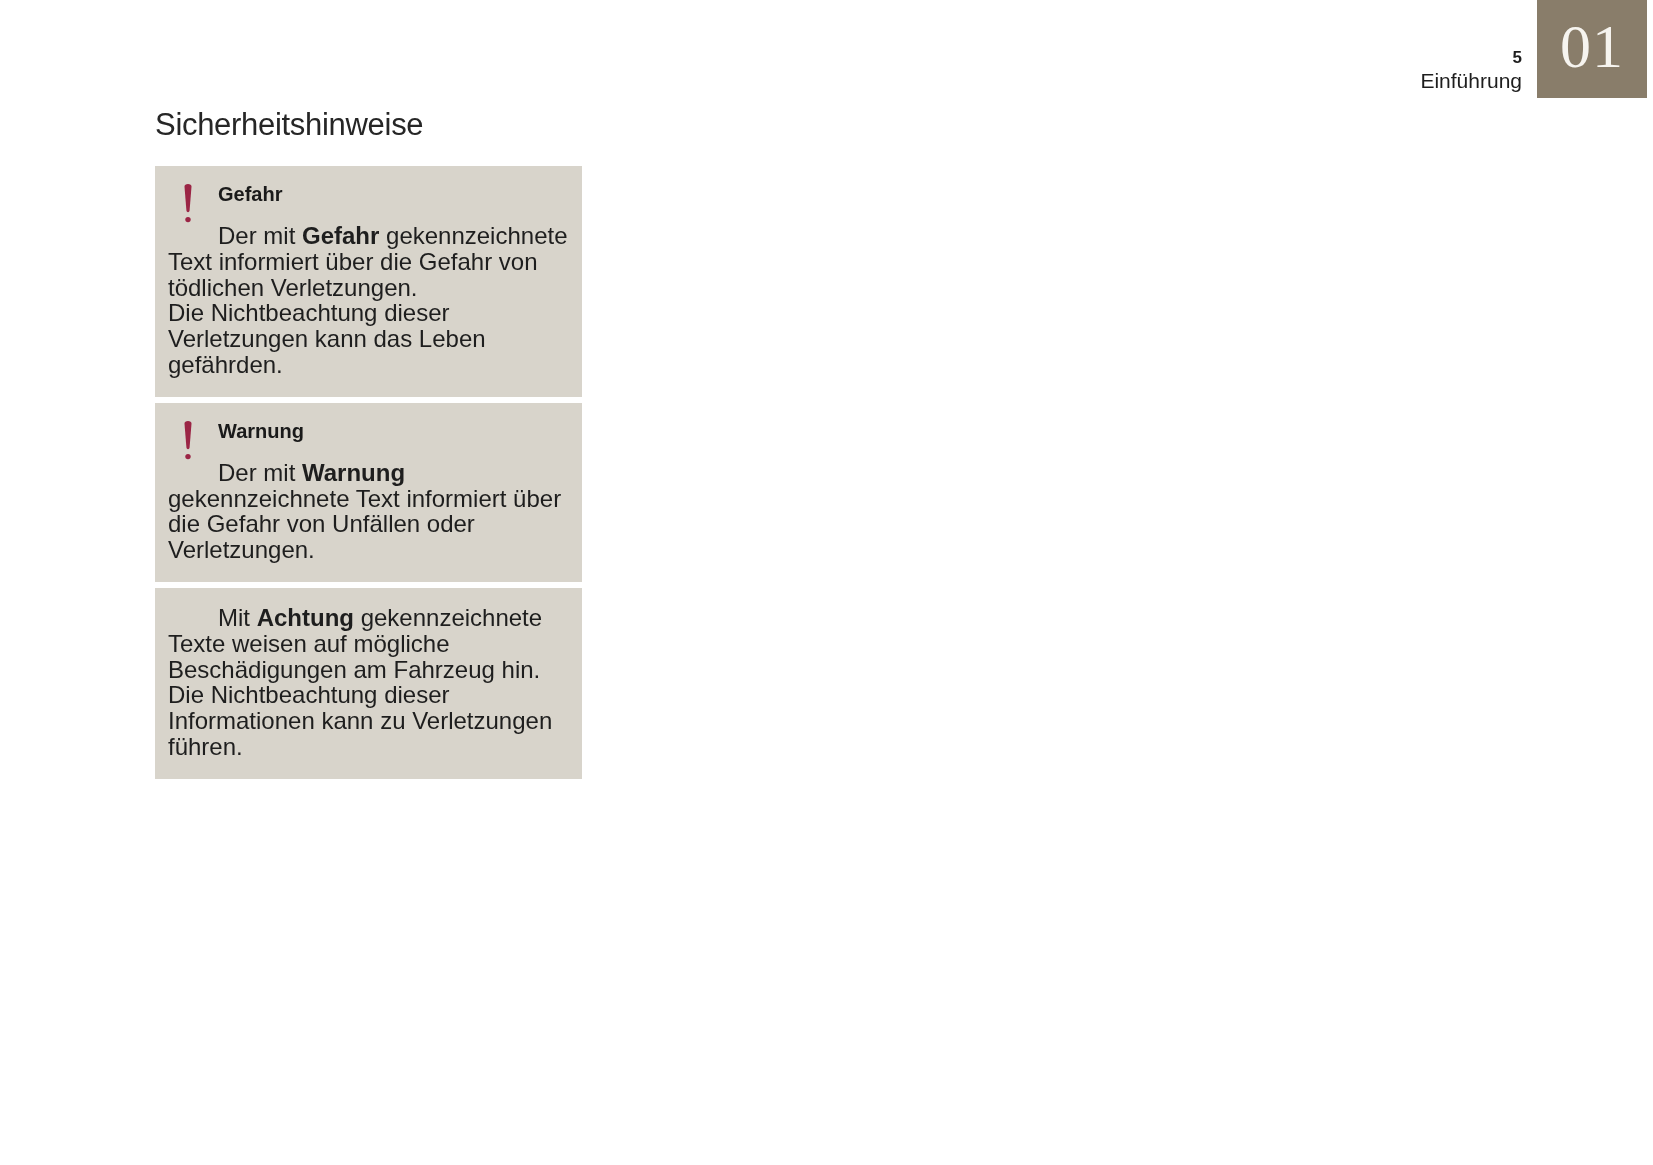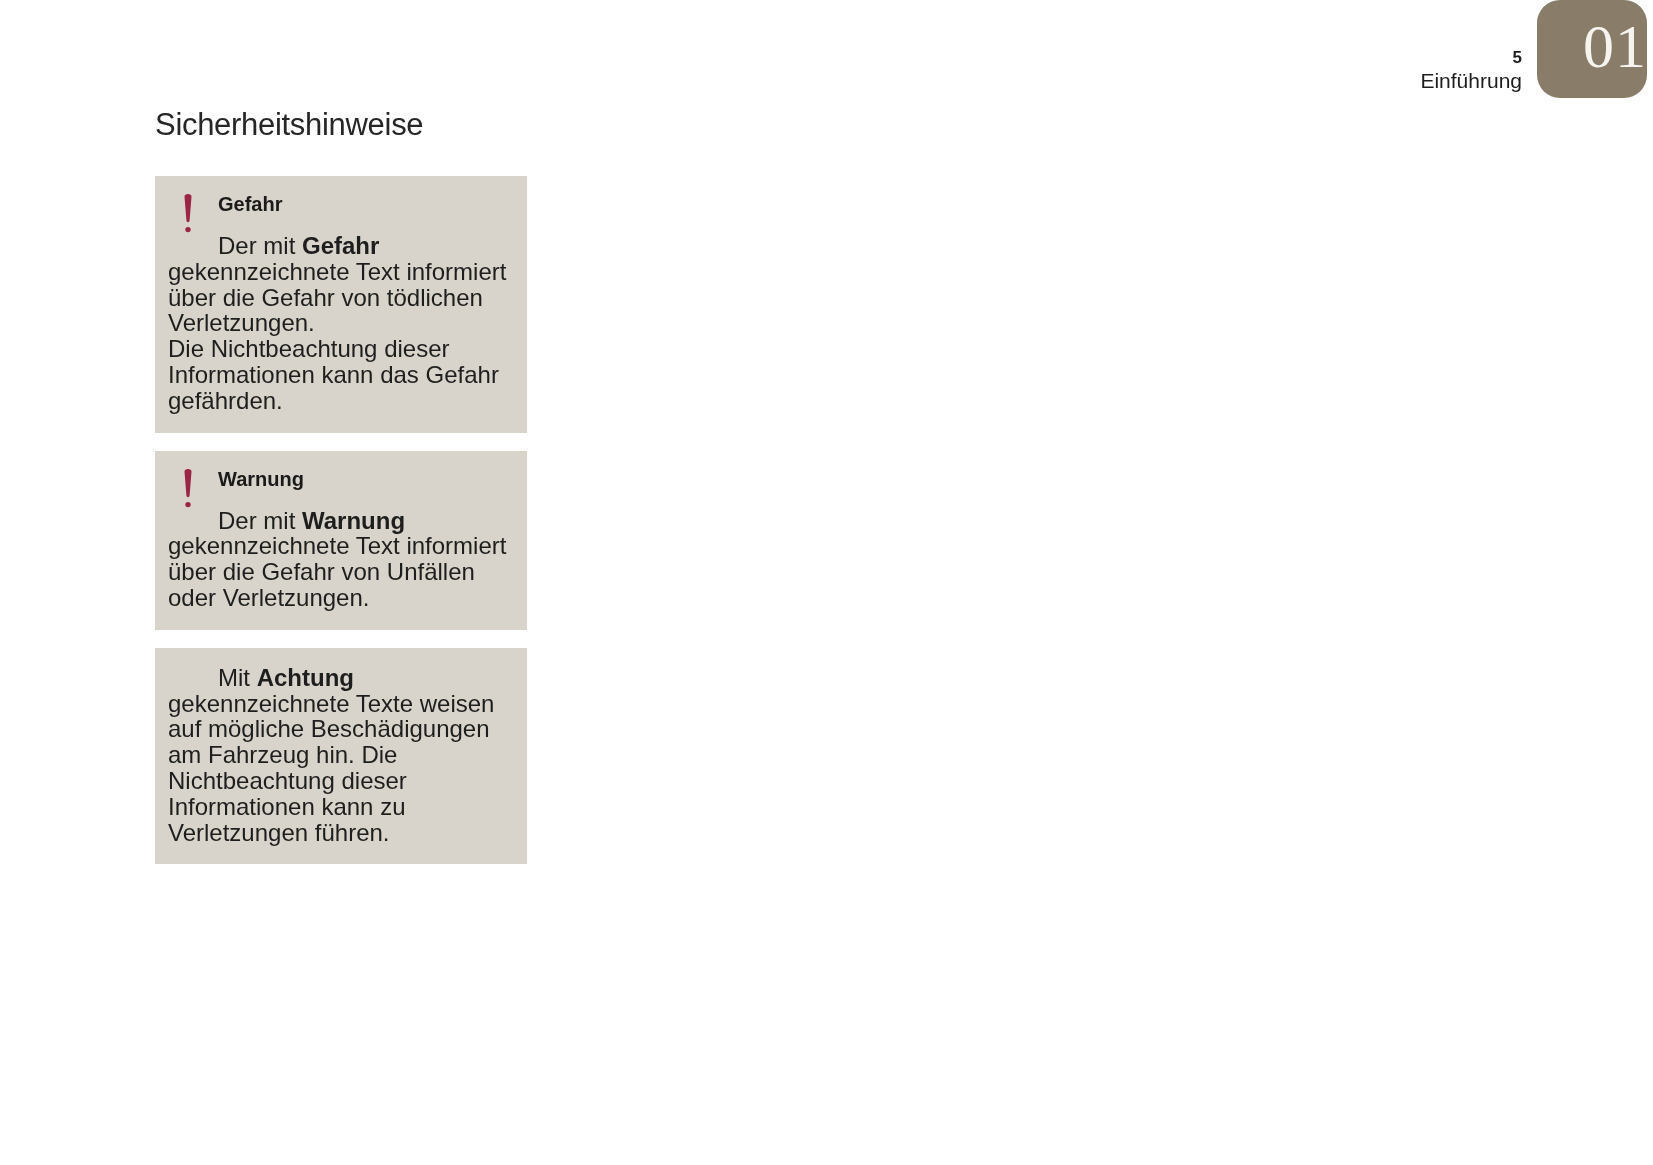--- a/index.html
+++ b/index.html
@@ -18,21 +18,21 @@
     color:var(--text);
     overflow:hidden;
   }
 
   
   .chapter-tab{
     position:absolute;
     left:1537px; top:0;
     width:110px; height:98px;
     background:var(--chapter-tab-bg);
-    display:flex; align-items:center; justify-content:flex-end;border-radius:23px;
+    display:flex; align-items:center; justify-content:center;
   }
   .chapter-tab .num{
     font-family:"Liberation Serif", serif;
     font-size:62px;
     line-height:1;
     color:var(--tab-text);
     letter-spacing:1px;
     padding-bottom:6px;
   }
 
@@ -58,28 +58,28 @@
     position:absolute;
     left:155px; top:106px;
     width:427px;
   }
   .page-title{
     font-size:31px;
     font-weight:400;
     letter-spacing:-0.3px;
     color:#262626;
     line-height:38px;
-    margin-bottom:32px;
+    margin-bottom:22px;
   }
 
   .warnbox{
-    width:372px;
+    width:427px;
     background:var(--warning-box-bg);
     padding:17px 10px 19px 13px;
-    margin-bottom:18px;
+    margin-bottom:6px;
   }
   .warnbox .hd{
     position:relative;
     height:40px;
     padding-left:50px;
   }
   .warnbox .excl{
     position:absolute;
     left:16px; top:1px;
     width:8px; height:39px;
@@ -117,21 +117,21 @@
 
   <div class="warnbox">
     <div class="hd">
       <svg class="excl" viewBox="0 0 8 39" xmlns="http://www.w3.org/2000/svg">
         <path d="M4,0 C6.1,0 7.6,1.1 7.5,2.7 L5.6,26.2 C5.5,27.4 4.8,28.2 4,28.2 C3.2,28.2 2.5,27.4 2.4,26.2 L0.5,2.7 C0.4,1.1 1.9,0 4,0 Z" fill="#9b2545"></path>
         <circle cx="4" cy="35.6" r="2.7" fill="#9b2545"></circle>
       </svg>
       <div class="title">Gefahr</div>
     </div>
     <p class="indent"><span>Der mit </span><span class="b">Gefahr</span><span> gekennzeichnete Text informiert über die Gefahr von tödlichen Verletzungen.</span></p>
-    <p>Die Nichtbeachtung dieser Informationen kann das Gefahr gefährden.</p>
+    <p>Die Nichtbeachtung dieser Verletzungen kann das Leben gefährden.</p>
   </div>
 
   <div class="warnbox">
     <div class="hd">
       <svg class="excl" viewBox="0 0 8 39" xmlns="http://www.w3.org/2000/svg">
         <path d="M4,0 C6.1,0 7.6,1.1 7.5,2.7 L5.6,26.2 C5.5,27.4 4.8,28.2 4,28.2 C3.2,28.2 2.5,27.4 2.4,26.2 L0.5,2.7 C0.4,1.1 1.9,0 4,0 Z" fill="#9b2545"></path>
         <circle cx="4" cy="35.6" r="2.7" fill="#9b2545"></circle>
       </svg>
       <div class="title">Warnung</div>
     </div>

